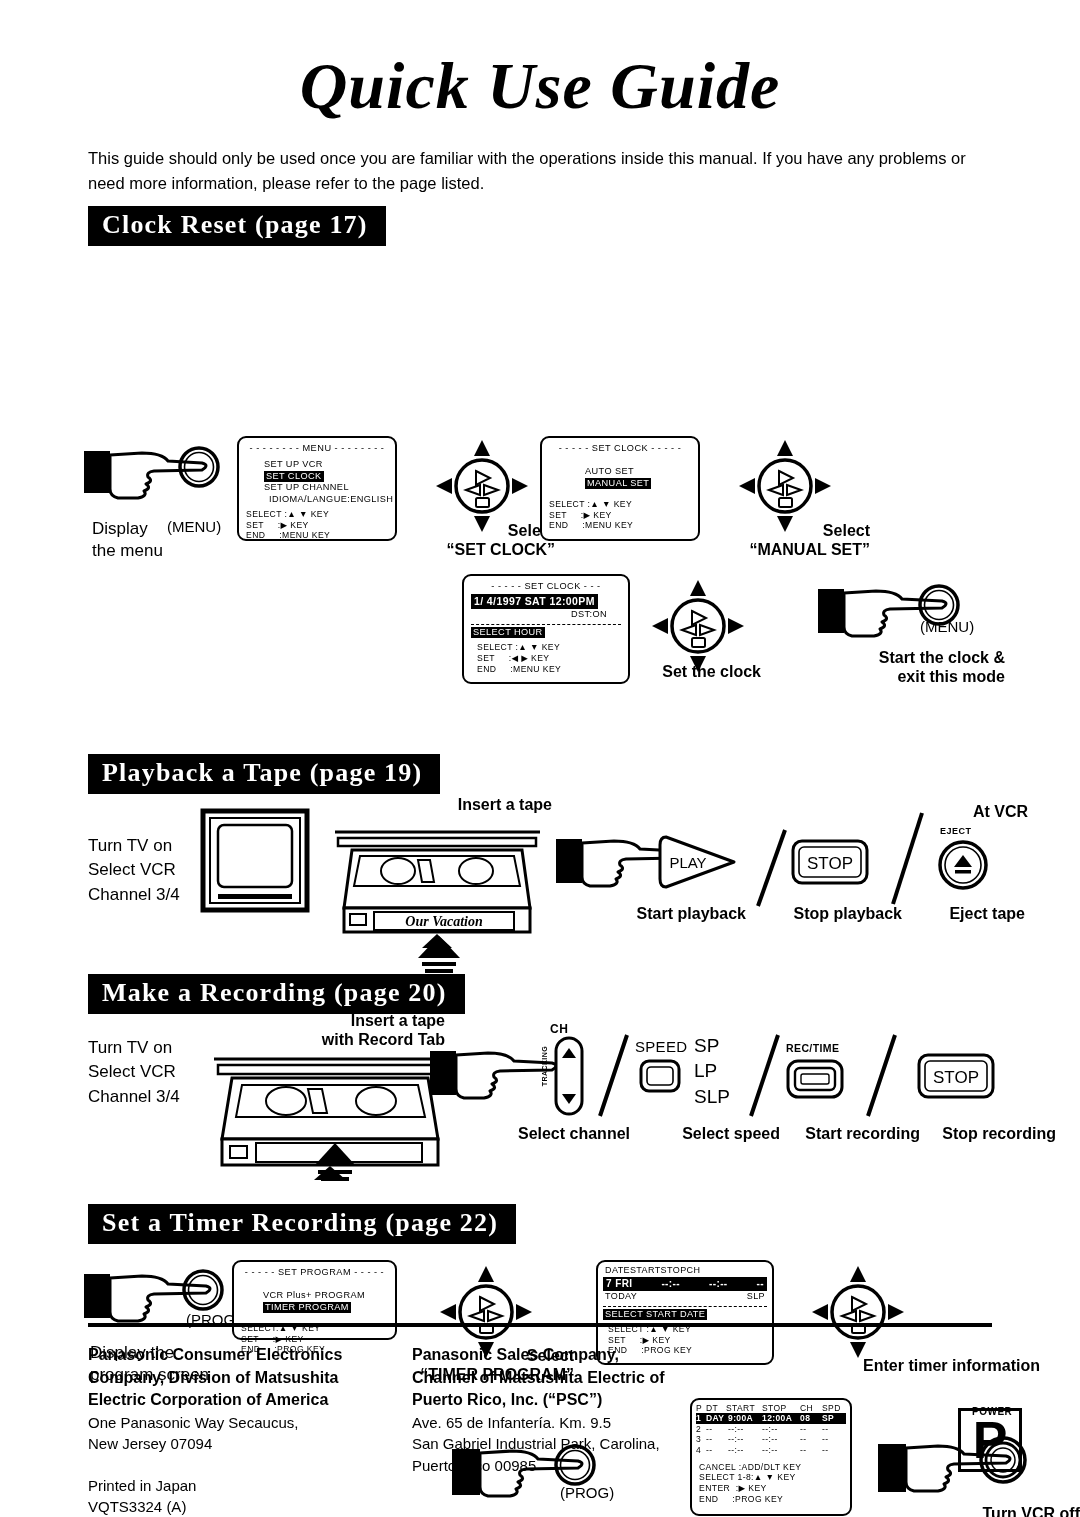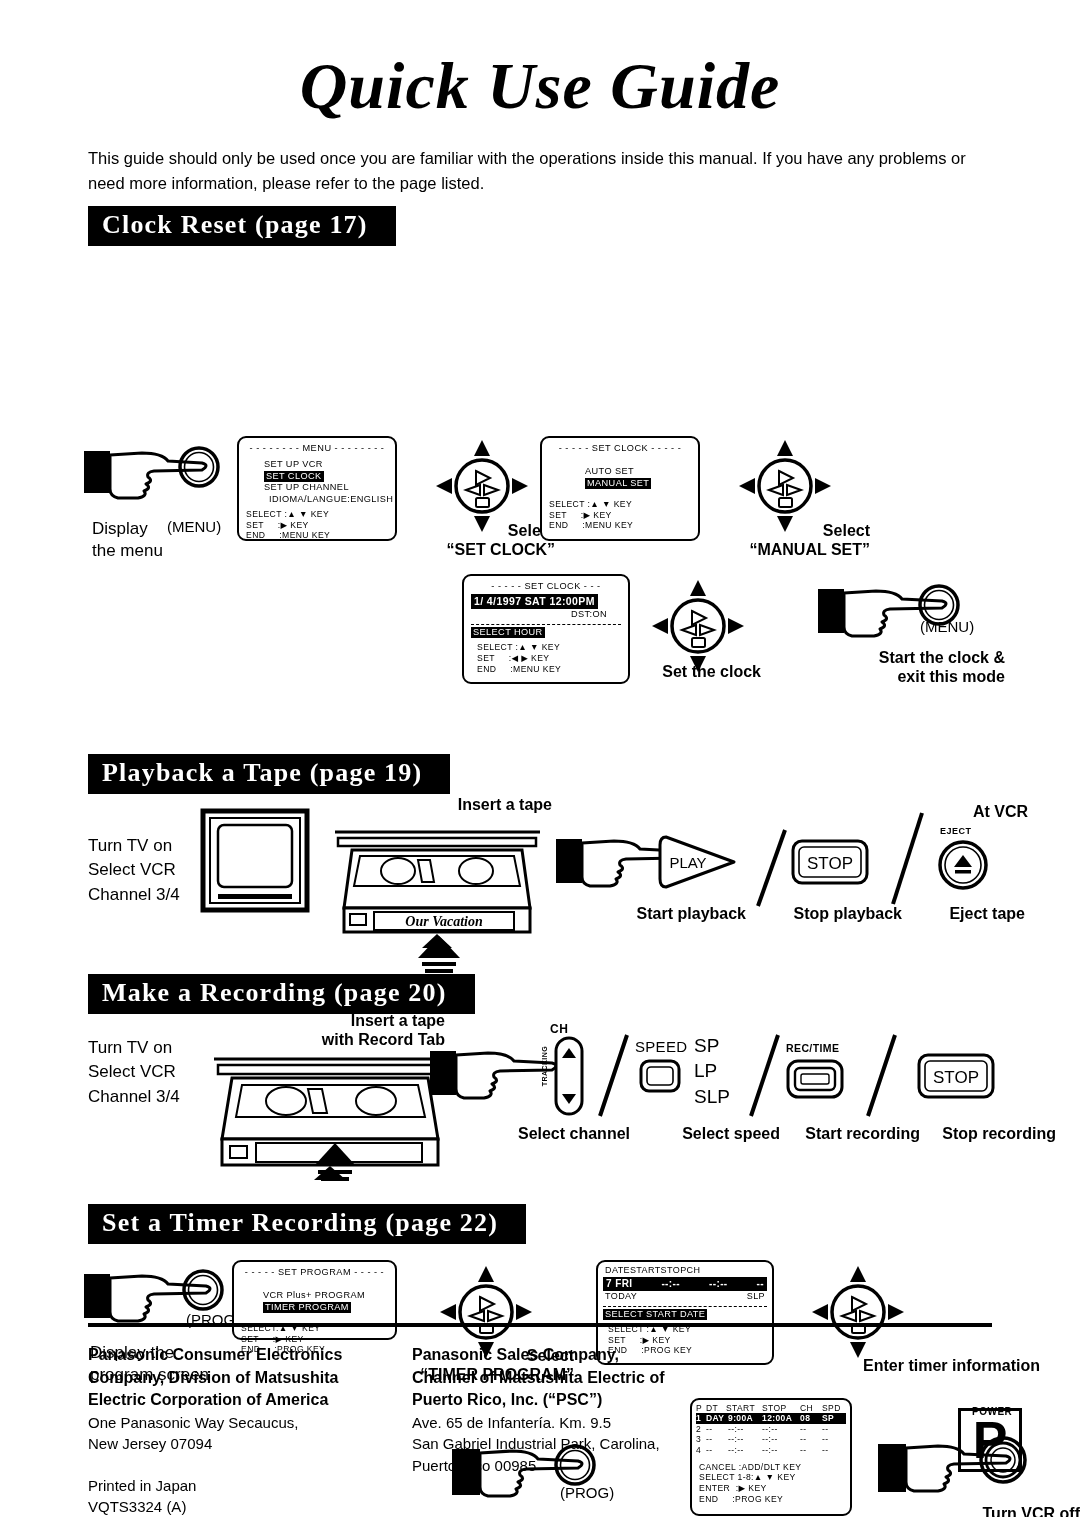--- a/index.html
+++ b/index.html
@@ -11,21 +11,21 @@
     text-align:center;font-family:"Liberation Serif",serif;font-style:italic;font-weight:bold;
     font-size:66px;letter-spacing:1px;margin:0;padding:48px 0 8px 0;
   }
   .intro{
     margin:14px 88px 0 88px;font-size:16.5px;line-height:1.5;text-align:left;
   }
 
   
   .section-bar{
     background:#000;color:#fff;font-family:"Liberation Serif",serif;font-weight:bold;
-    font-size:26px;letter-spacing:1.2px;padding:4px 28px 6px 14px;display:inline-block;
+    font-size:26px;letter-spacing:1.2px;padding:4px 18px 6px 14px;display:inline-block;
     margin-left:88px;
   }
   .sec{position:relative;}
 
   
   .cap{font-size:16px;line-height:1.22;text-align:right;font-weight:bold;}
   .cap-l{font-size:17px;line-height:1.35;text-align:left;}
   .abs{position:absolute;}
 
   

